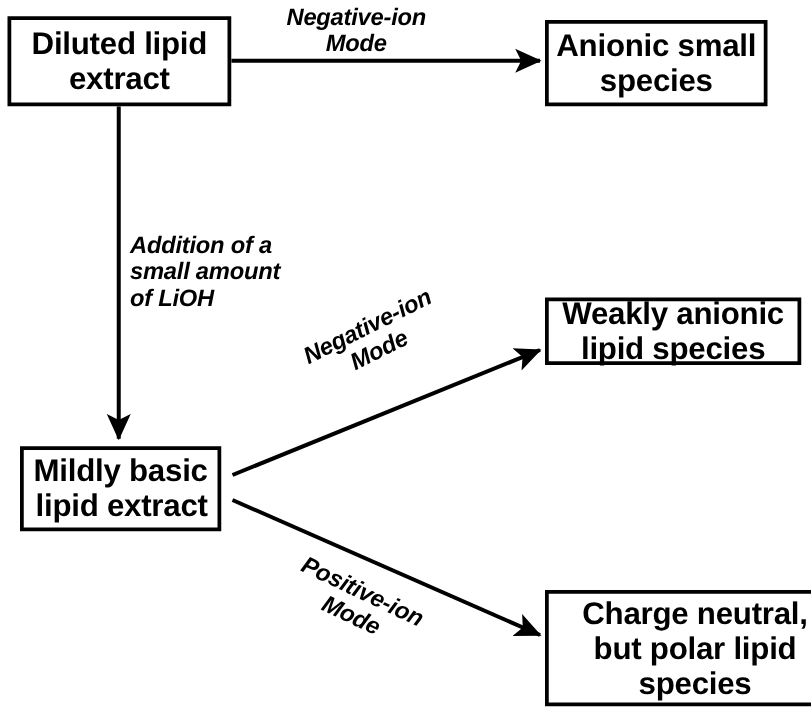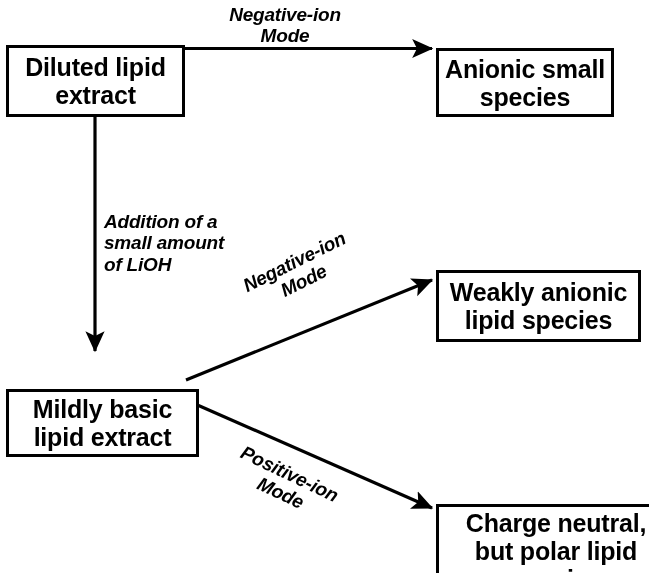--- a/index.html
+++ b/index.html
@@ -23,38 +23,37 @@
     display: flex;
     align-items: center;
     justify-content: center;
     text-align: center;
     color: #000000;
     font-weight: bold;
     font-size: 25px;
     line-height: 1.12;
     letter-spacing: -0.2px;
     padding: 0 6px;
-    margin-top: 32px;
   }
   .node-box .node-label {
     display: block;
     white-space: pre-line;
   }
   .edge-label {
     position: absolute;
     color: #000000;
     font-weight: bold;
     font-style: italic;
     font-size: 19px;
     line-height: 1.12;
     white-space: pre-line;
     letter-spacing: -0.2px;
   }
   .edge-label.center { text-align: center; }
-  .edge-label.left   { text-align: left; margin-top: 25px; }
+  .edge-label.left   { text-align: left; }
   .edge-label.rot-up   { transform: rotate(-26.5deg); transform-origin: left top; text-align: center; }
   .edge-label.rot-down { transform: rotate(25.5deg);  transform-origin: left top; text-align: center; }
   svg.edges {
     position: absolute;
     left: 0; top: 0;
     width: 649px;
     height: 573px;
     overflow: visible;
   }
 </style>
@@ -82,26 +81,26 @@
   <div class="node-box" style="left:6px; top:13px; width:179px; height:72px;">
     <span class="node-label">Diluted lipid
 extract</span>
   </div>
 
   <div class="node-box" style="left:436px; top:16px; width:178px; height:69px;">
     <span class="node-label">Anionic small
 species</span>
   </div>
 
-  <div class="node-box" style="left:436px; top:238px; width:205px; height:72px;">
+  <div class="node-box" style="left:436px; top:238px; width:205px; height:54px;">
     <span class="node-label">Weakly anionic
 lipid species</span>
   </div>
 
-  <div class="node-box" style="left:6px; top:357px; width:193px; height:68px;">
+  <div class="node-box" style="left:16px; top:357px; width:161px; height:68px;text-align:right;">
     <span class="node-label">Mildly basic
 lipid extract</span>
   </div>
 
   <div class="node-box" style="left:436px; top:472px; width:240px; height:93px;">
     <span class="node-label">Charge neutral,
 but polar lipid
 species</span>
   </div>
 

